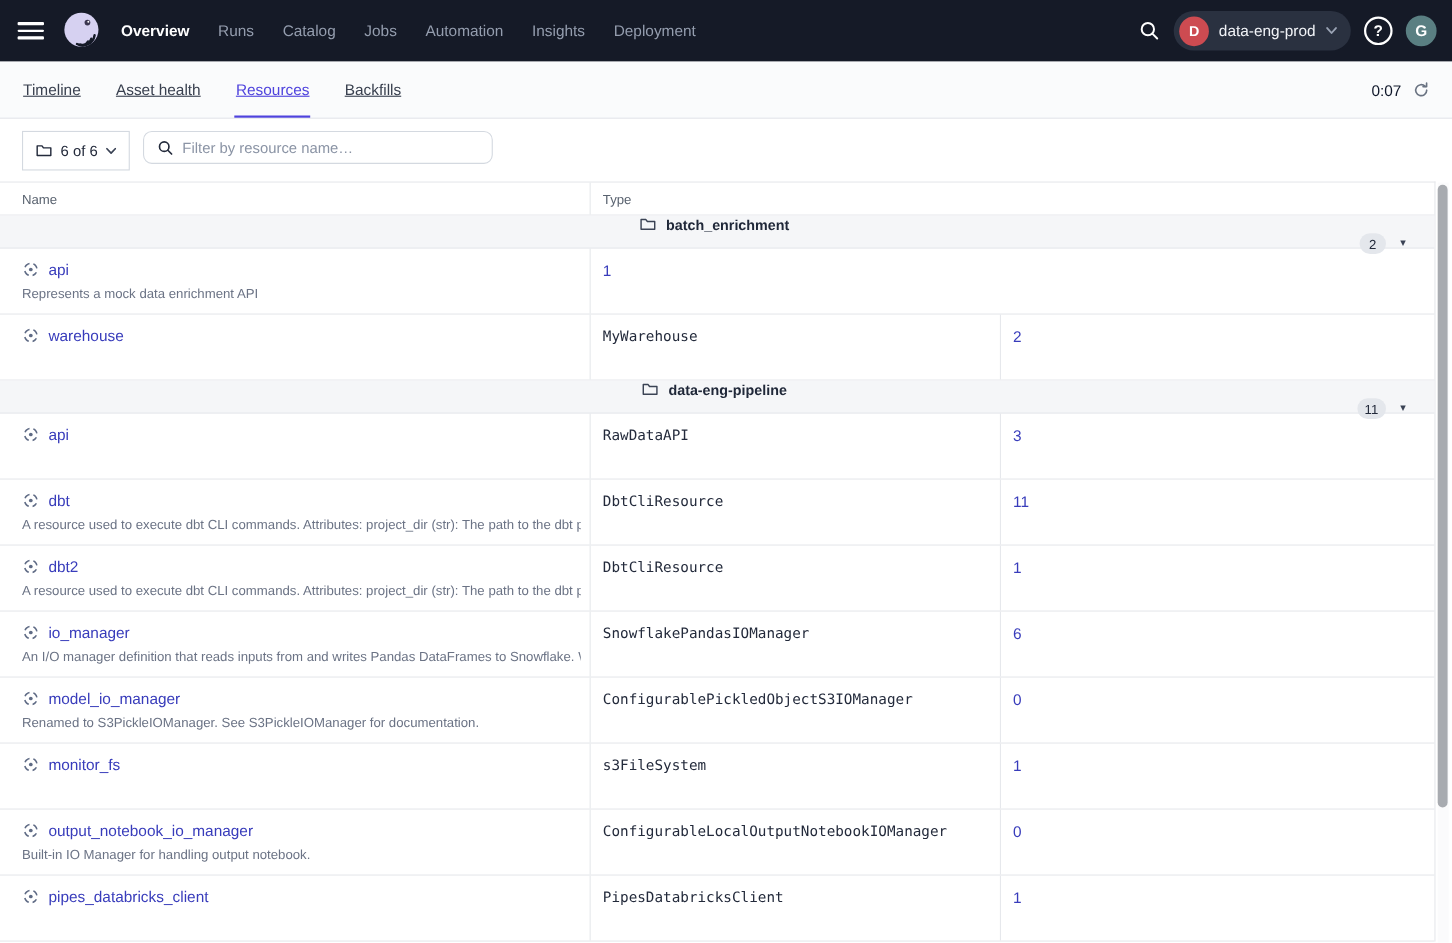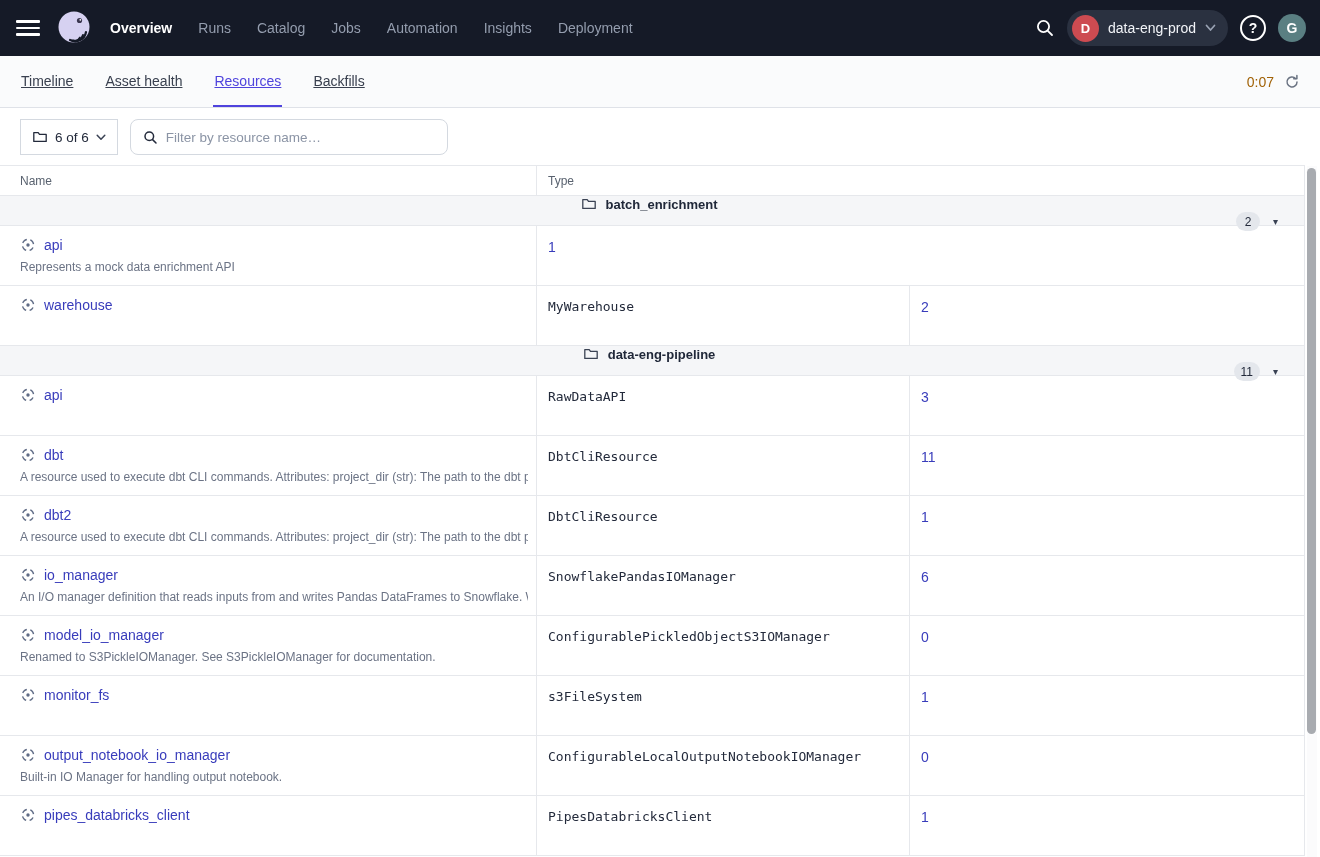--- a/index.html
+++ b/index.html
@@ -31,28 +31,28 @@
                  justify-content:center; border:none; cursor:pointer; }
 
   
   .tabbar { height:52px; background:#fafbfc; border-bottom:1px solid #dfe2e8; display:flex;
             align-items:stretch; padding:0 20px; }
   .tabs { display:flex; gap:30px; }
   .tab { background:none; border:none; border-bottom:2px solid transparent; cursor:pointer;
          font:500 14px "Liberation Sans", sans-serif; color:#39404f; padding:0 1px;text-decoration:underline; }
   .tab.active { color:#4f43dd; border-bottom-color:#4f43dd; }
   .tab-right { margin-left:auto; display:flex; align-items:center; gap:10px; }
-  .timer { font:400 14px "Liberation Sans", sans-serif; color:#a16207; }
+  .timer { font:400 14px "Liberation Sans", sans-serif; color:#0f172a; }
 
   
   .filterbar { padding:11px 20px 10px 20px; display:flex; gap:12px; background:#fff; }
   .count-btn { height:36px; border:1px solid #d4d9e0; border-radius:0; background:#fff;
                display:flex; align-items:center; gap:7px; padding:0 11px; cursor:pointer;
                font:500 13.5px "Liberation Sans", sans-serif; color:#232a3b; }
-  .search-box { height:36px; width:318px; border:1px solid #d4d9e0; border-radius:8px; background:#fff;
+  .search-box { height:30px; width:318px; border:1px solid #d4d9e0; border-radius:8px; background:#fff;
                 display:flex; align-items:center; gap:8px; padding:0 12px; }
   .search-box input { border:none; outline:none; flex:1; font:400 13.5px "Liberation Sans", sans-serif;
                       color:#232a3b; background:transparent; }
   .search-box input::placeholder { color:#8b94a5; }
 
   
   .table { width:1305px; border-top:1px solid #e6e8ec; border-right:1px solid #e6e8ec; }
   .thead { display:grid; grid-template-columns:537px 373px 1fr; height:30px; border-bottom:1px solid #e6e8ec; }
   .thead .th { font:400 12px "Liberation Sans", sans-serif; color:#59626f; display:flex;
                align-items:center; padding-left:20px; border-right:1px solid #e6e8ec; }

